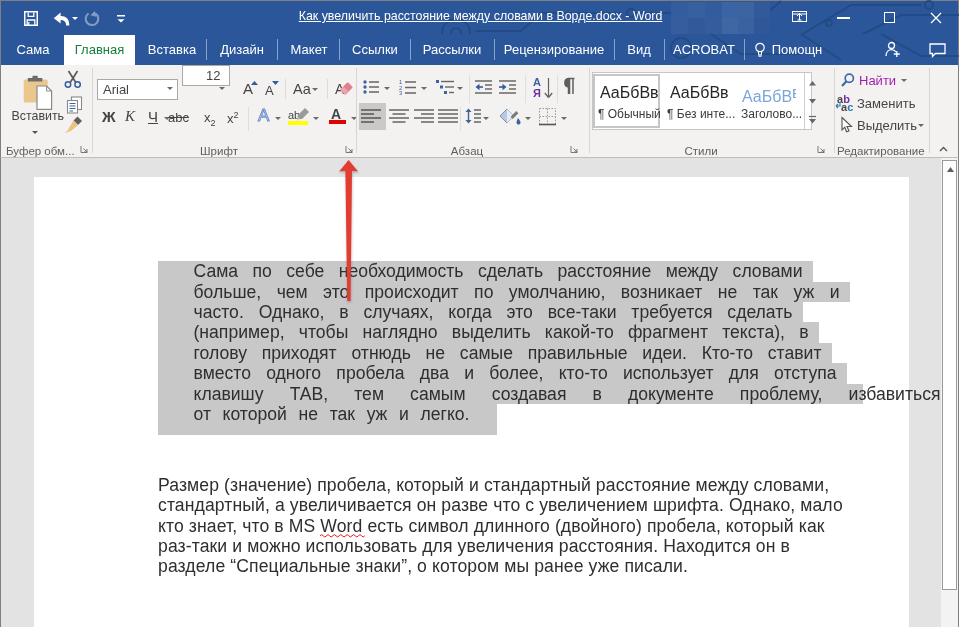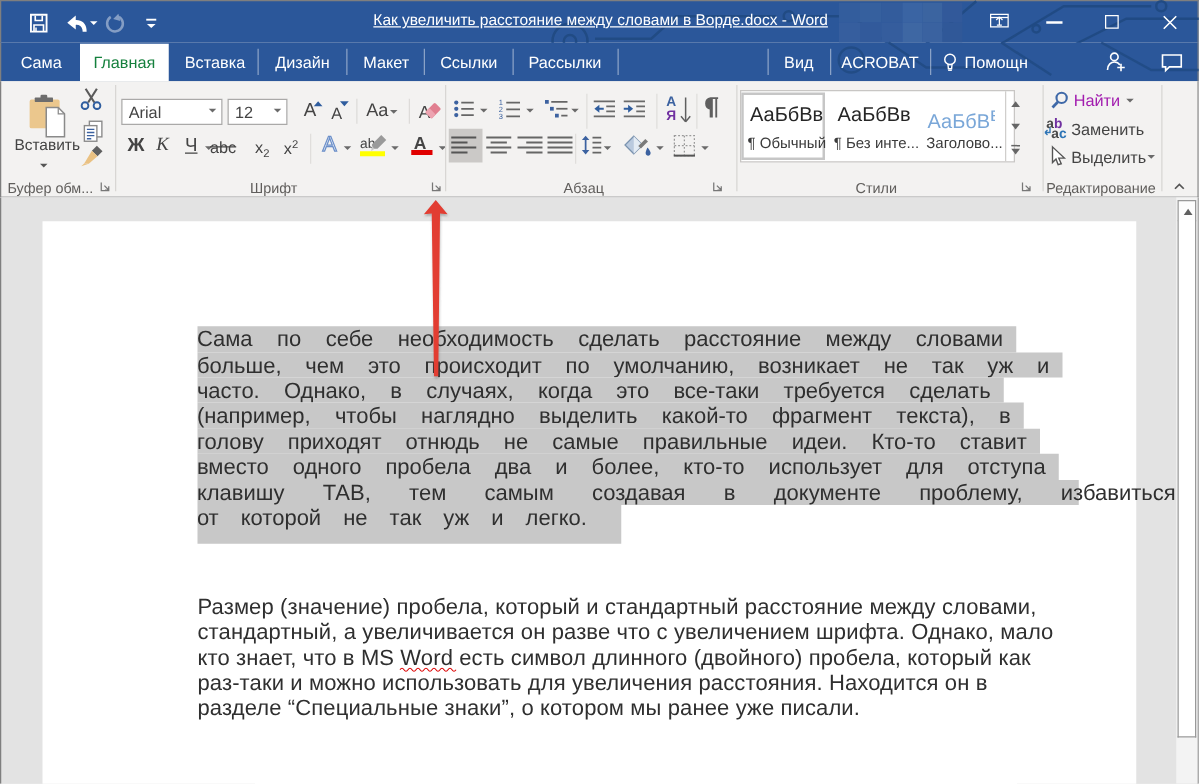--- a/index.html
+++ b/index.html
@@ -17,21 +17,21 @@
 .glabel { position:absolute; top:80px; white-space:nowrap; font-size:11.5px; color:#605e5c; text-align:center; }
 .gsep { position:absolute; top:3px; height:85px; width:1px; background:#d8d6d4; }
 .launcher { position:absolute; top:80px; width:9px; height:9px; }
 .cbox { position:absolute; background:#ffffff; border:1px solid #aaa9a8; font-size:13px; color:#444; }
 .caret { position:absolute; width:0; height:0; border-left:3px solid transparent; border-right:3px solid transparent; border-top:3.8px solid #6a6a6a; }
 .ric { position:absolute; font-size:15px; color:#444; }
 svg { position:absolute; overflow:visible; }
 .docline { position:absolute; white-space:nowrap; font-size:17.6px; color:#2f2f2f; letter-spacing:0.1px; }
 .hline { position:absolute; background:#c8c8c8; color:#2f2f2f; font-size:17.6px; }
 .hline > div { height:20.4px; }
-.jt { text-align:justify; text-align-last:justify; height:20.4px; overflow:hidden; }
+.jt { text-align:justify; text-align-last:justify; height:20.4px; overflow:hidden;padding-left:36px; }
 </style>
 </head>
 <body>
 <div class="abs" id="titlebar">
 
   <svg style="left:380px;top:0;width:579px;height:34px" viewBox="0 0 579 34">
     <g stroke="#204a82" stroke-width="2" fill="none" opacity="0.9">
       <circle cx="75" cy="32" r="14"></circle>
         <circle cx="75" cy="32" r="5"></circle>
       <path d="M95 30 L140 30 L160 12 L240 12"></path>
@@ -104,20 +104,21 @@
       <path d="M500 0 L540 22 L579 22"></path>
     </g>
   </svg>
   <div class="tab" style="left:8px;width:48px;">Сама</div>
   <div id="seltab">Главная</div>
   <div class="tab" style="left:141px;width:60px;">Вставка</div>
   <div class="tab" style="left:211px;width:60px;">Дизайн</div>
   <div class="tab" style="left:283px;width:50px;">Макет</div>
   <div class="tab" style="left:345px;width:58px;">Ссылки</div>
   <div class="tab" style="left:415px;width:72px;">Рассылки</div>
+  <div class="tab" style="left:499px;width:108px;">Рецензирование</div>
   <div class="tab" style="left:619px;width:38px;">Вид</div>
   <div class="tab" style="left:669px;width:68px;">ACROBAT</div>
   <div class="tab" style="left:766px;width:60px;">Помощн</div>
   <div class="tabsep" style="left:205px"></div>
   <div class="tabsep" style="left:276px"></div>
   <div class="tabsep" style="left:338px"></div>
   <div class="tabsep" style="left:409px"></div>
   <div class="tabsep" style="left:493px"></div>
   <div class="tabsep" style="left:613px"></div>
   <div class="tabsep" style="left:663px"></div>
@@ -171,21 +172,21 @@
   <div class="glabel" style="left:5px;width:68px;text-align:left">Буфер обм...</div>
   <div class="launcher" style="left:79px">
       <svg width="9" height="9" viewBox="0 0 9 9">
         <path d="M1 1 V7.5 H7.5 M3.5 3.5 L7 7 M7 4 V7 H4" stroke="#777" stroke-width="1" fill="none"></path>
       </svg>
     </div>
   <div class="gsep" style="left:91px"></div>
 
   <div class="cbox" style="left:96px;top:14px;width:81px;height:21px;line-height:19px;padding-left:5px">Arial</div>
   <div class="caret" style="left:166px;top:22px"></div>
-  <div class="cbox" style="left:181px;top:14px;width:48px;height:21px;line-height:19px;padding-left:5px">12</div>
+  <div class="cbox" style="left:181px;top:0;width:48px;height:21px;line-height:19px;padding-left:23px">12</div>
   <div class="caret" style="left:218px;top:22px"></div>
   <div class="ric" style="left:242px;top:15px;font-size:15px">А</div>
   <svg style="left:250px;top:15.5px;width:7px;height:4px" viewBox="0 0 7 4">
       <path d="M3.5 0 L7 4 H0 Z" fill="#2f5d9e"></path>
     </svg>
   <div class="ric" style="left:264px;top:18px;font-size:13px">А</div>
   <svg style="left:271px;top:16px;width:7px;height:4px" viewBox="0 0 7 4">
       <path d="M3.5 4 L7 0 H0 Z" fill="#2f5d9e"></path>
     </svg>
   <div class="gsep" style="left:284px;top:14px;height:20px;background:#dddbd9"></div>

